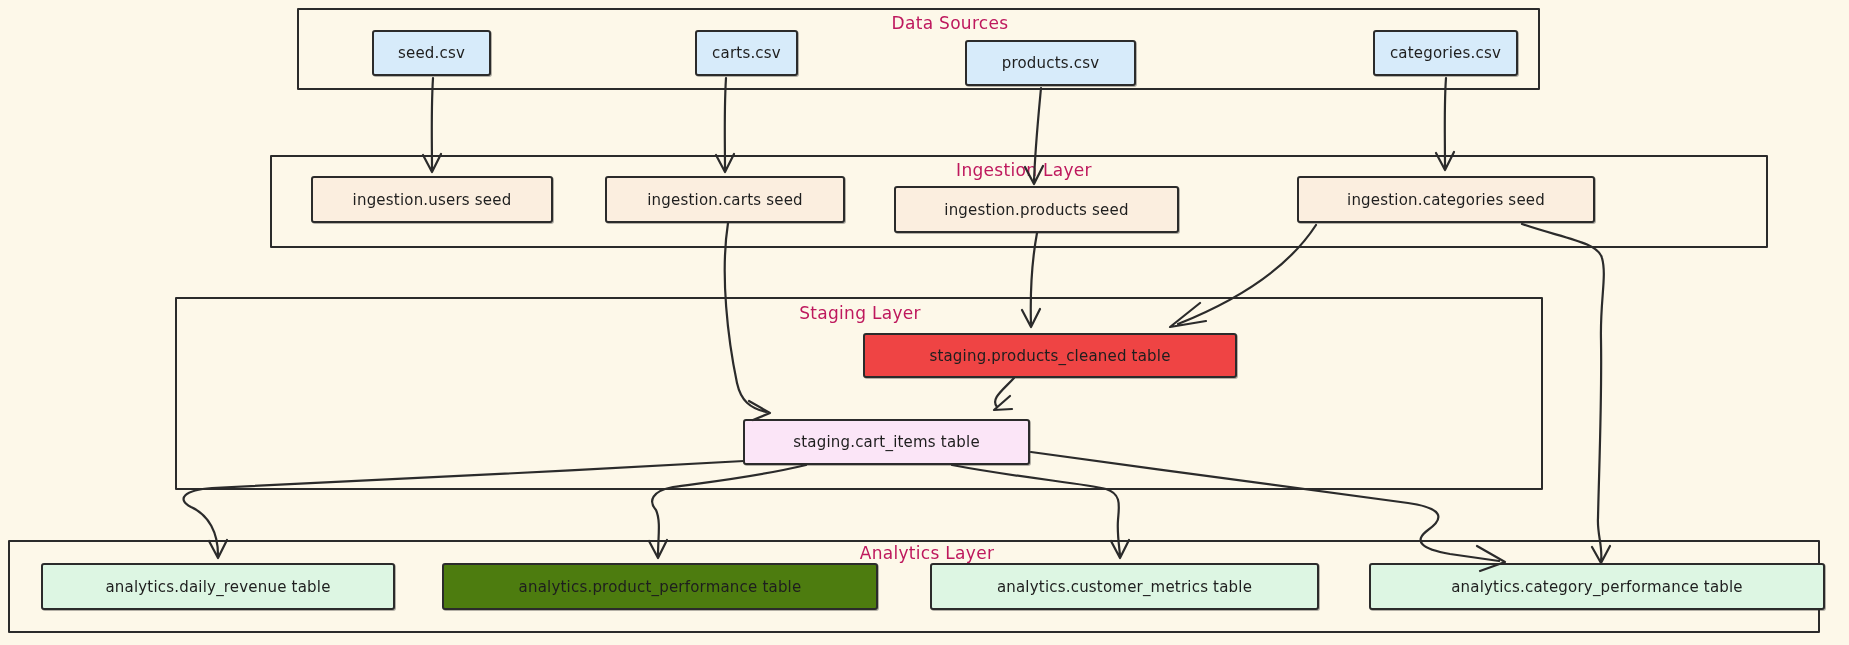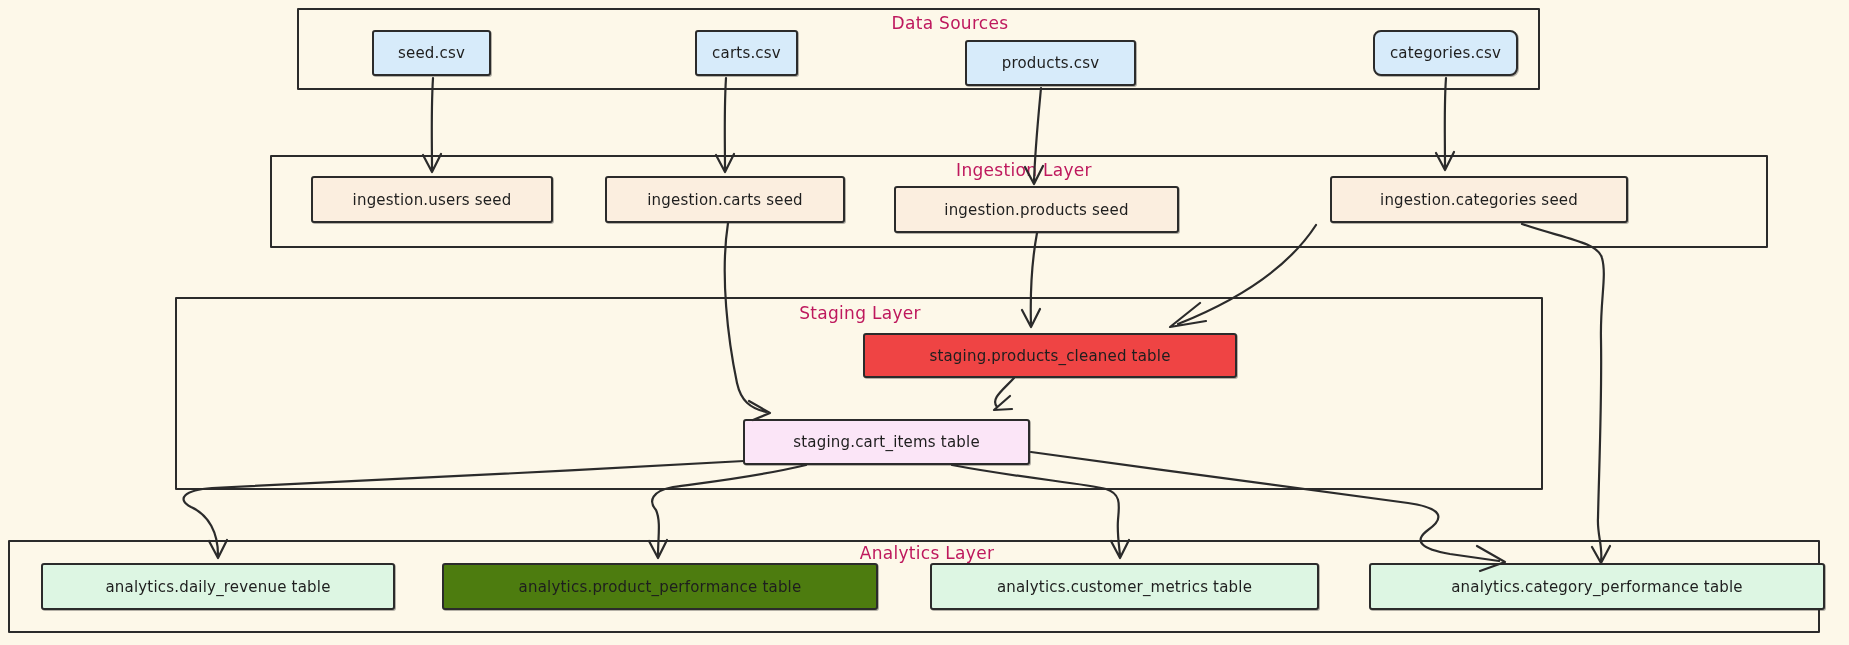--- a/index.html
+++ b/index.html
@@ -63,26 +63,26 @@
   <div class="layer" style="left:8px;top:540px;width:1812px;height:93px;"></div>
 
   <div class="layer-label" style="left:950px;top:13px;">Data Sources</div>
   <div class="layer-label" style="left:1024px;top:160px;">Ingestion Layer</div>
   <div class="layer-label" style="left:860px;top:303px;">Staging Layer</div>
   <div class="layer-label" style="left:927px;top:543px;">Analytics Layer</div>
 
   <div class="node" style="left: 372px; top: 30px; width: 119px; height: 46px; background-color: rgb(215, 235, 250);">seed.csv</div>
   <div class="node" style="left: 666px; top: 30px; width: 103px; height: 46px; background-color: rgb(215, 235, 250); margin-left: 29px;">carts.csv</div>
   <div class="node" style="left: 965px; top: 40px; width: 171px; height: 46px; background-color: rgb(215, 235, 250);">products.csv</div>
-  <div class="node" style="left: 1373px; top: 30px; width: 145px; height: 46px; background-color: rgb(215, 235, 250); border-radius: 8px;">categories.csv</div>
+  <div class="node" style="left: 1373px; top: 30px; width: 145px; height: 46px; background-color: rgb(215, 235, 250);">categories.csv</div>
 
   <div class="node" style="left: 311px; top: 176px; width: 242px; height: 47px; background-color: rgb(251, 238, 223);">ingestion.users seed</div>
   <div class="node" style="left: 605px; top: 176px; width: 240px; height: 47px; background-color: rgb(251, 238, 223);">ingestion.carts seed</div>
   <div class="node" style="left: 894px; top: 186px; width: 285px; height: 47px; background-color: rgb(251, 238, 223);">ingestion.products seed</div>
-  <div class="node" style="left: 1297px; top: 176px; width: 298px; height: 47px; background-color: rgb(251, 238, 223); margin-left: 33px;">ingestion.categories seed</div>
+  <div class="node" style="left: 1297px; top: 176px; width: 298px; height: 47px; background-color: rgb(251, 238, 223);">ingestion.categories seed</div>
 
   <div class="node" style="left: 863px; top: 333px; width: 374px; height: 45px; background-color: #ef4444;">staging.products_cleaned table</div>
   <div class="node" style="left: 743px; top: 419px; width: 287px; height: 46px; background-color: rgb(251, 229, 247);">staging.cart_items table</div>
 
   <div class="node" style="left: 41px; top: 563px; width: 354px; height: 47px; background-color: rgb(221, 246, 227);">analytics.daily_revenue table</div>
   <div class="node" style="left: 442px; top: 563px; width: 436px; height: 47px; background-color: #4d7c0f;">analytics.product_performance table</div>
   <div class="node" style="left: 930px; top: 563px; width: 389px; height: 47px; background-color: rgb(221, 246, 227);">analytics.customer_metrics table</div>
   <div class="node" style="left: 1369px; top: 563px; width: 456px; height: 47px; background-color: rgb(221, 246, 227);">analytics.category_performance table</div>
 
   <svg class="edges" width="1849" height="645" viewBox="0 0 1849 645">

